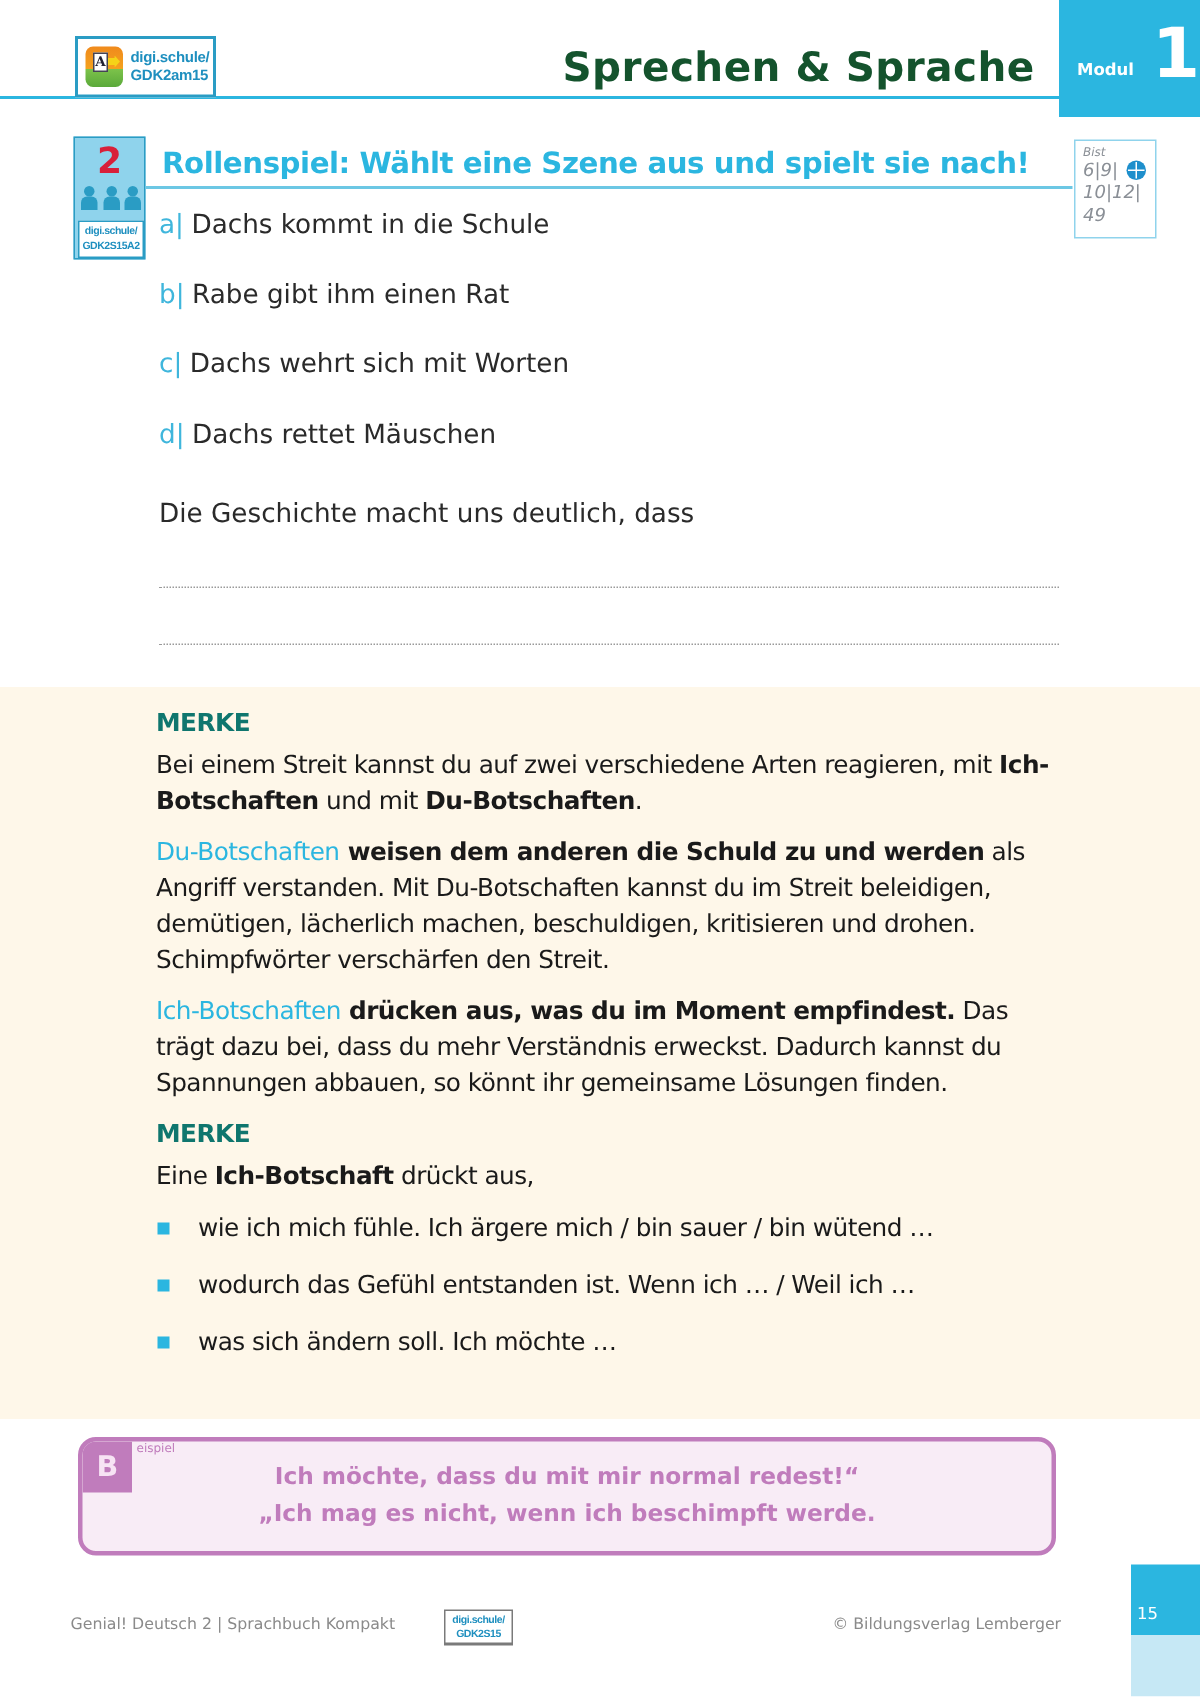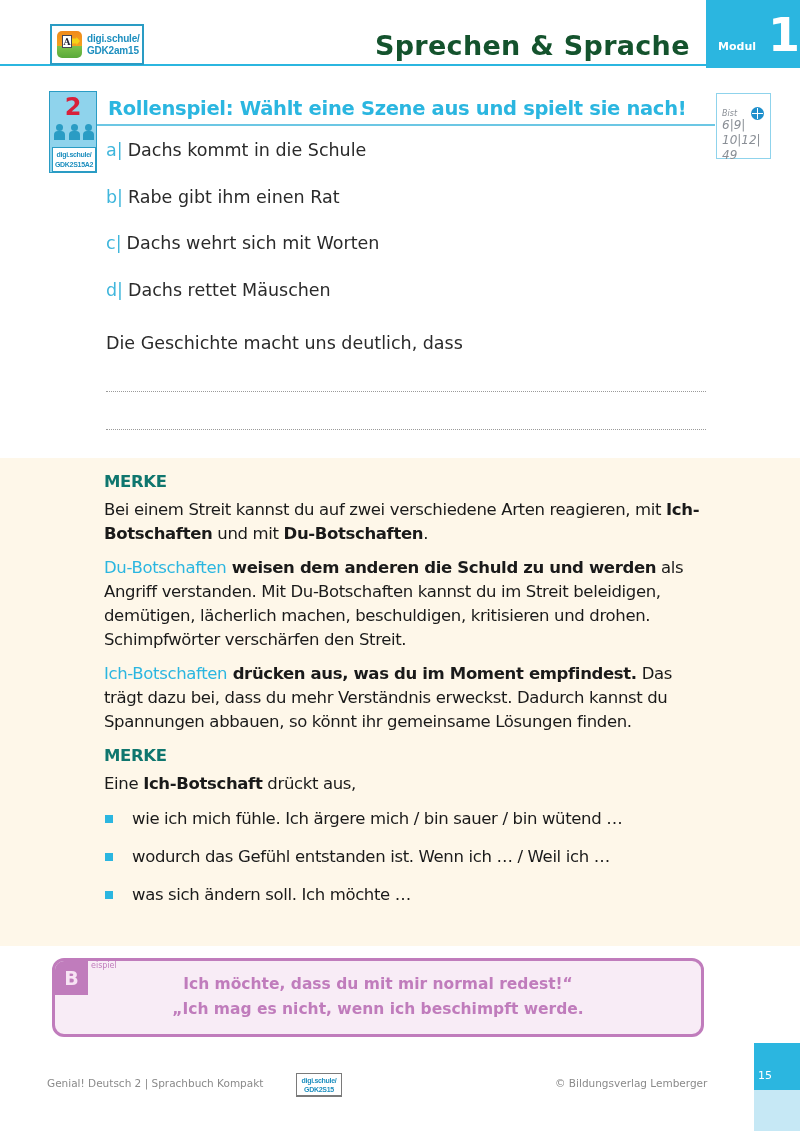--- a/index.html
+++ b/index.html
@@ -8,37 +8,37 @@
 
   
   .header-rule { position: absolute; left: 0; top: 64px; width: 706px; height: 2px; background: #2bb6e0; }
   .digi-header { position: absolute; left: 50px; top: 24px; width: 94px; height: 41px; border: 2px solid #2a9cc4; background: #fff; display: flex; align-items: center; padding-left: 5px; }
   .app-icon { width: 25px; height: 27px; border-radius: 5px; background: linear-gradient(180deg, #f08a1c 0%, #f4a21e 55%, #7cc24a 56%, #5aa93a 100%); position: relative; flex: none; }
   .app-icon .card { position: absolute; left: 5px; top: 4px; width: 10px; height: 13px; background: #fff; border: 1px solid #445; font: bold 9px/12px "DejaVu Serif", serif; color: #223; text-align: center; }
   .app-icon .arrow { position: absolute; left: 15px; top: 6px; width: 8px; height: 8px; background: #f5d318; clip-path: polygon(0 20%, 55% 20%, 55% 0, 100% 50%, 55% 100%, 55% 80%, 0 80%); }
   .digi-text { margin-left: 5px; font-family: "Liberation Sans", sans-serif; font-weight: bold; font-size: 10px; line-height: 12px; color: #1e8fbf; letter-spacing: -0.2px; }
 
   .page-title { position: absolute; left: 375px; top: 30px; font-family: "DejaVu Sans", sans-serif; font-weight: bold; font-size: 27px; color: #14532d; letter-spacing: 0.3px; }
-  .module-tab { position: absolute; left: 706px; top: 0; width: 94px; height: 68px; background: #2bb6e0; }
+  .module-tab { position: absolute; left: 706px; top: 0; width: 94px; height: 78px; background: #2bb6e0; }
   .module-label { position: absolute; left: 12px; top: 40px; font-family: "DejaVu Sans", sans-serif; font-weight: bold; font-size: 11px; color: #fff; }
   .module-number { position: absolute; left: 62px; top: 10px; font-family: "DejaVu Sans", sans-serif; font-weight: bold; font-size: 46px; line-height: 50px; color: #fff; }
 
   
   .task-badge { position: absolute; left: 49px; top: 91px; width: 48px; height: 82px; background: #8fd3ec; border: 1px solid #2a9cc4; }
   .task-number { position: absolute; left: 0; top: 0; width: 46px; text-align: center; font-family: "DejaVu Sans", sans-serif; font-weight: bold; font-size: 24px; line-height: 30px; color: #d8203a; }
   .people { position: absolute; left: 4px; top: 32px; width: 40px; height: 16px; display: flex; justify-content: space-between; }
   .person { width: 11px; height: 16px; position: relative; }
   .person::before { content: ""; position: absolute; left: 2px; top: 0; width: 7px; height: 7px; border-radius: 50%; background: #2a9cc4; }
   .person::after { content: ""; position: absolute; left: 0; top: 7px; width: 11px; height: 9px; border-radius: 4px 4px 0 0; background: #2a9cc4; }
   .task-digi { position: absolute; left: 2px; top: 55px; width: 44px; height: 25px; background: #fff; border: 1px solid #2a9cc4; font-family: "Liberation Sans", sans-serif; font-weight: bold; font-size: 7px; line-height: 10px; color: #1e8fbf; text-align: center; padding-top: 2px; letter-spacing: -0.3px; }
 
   .task-title { position: absolute; left: 108px; top: 97px; font-family: "DejaVu Sans", sans-serif; font-weight: bold; font-size: 19.5px; color: #2bb6e0; letter-spacing: -0.3px; }
   .task-rule { position: absolute; left: 97px; top: 124px; width: 618px; height: 2px; background: #6cc7e4; }
 
-  .bist-box { position: absolute; left: 716px; top: 93px; width: 55px; height: 66px; border: 1px solid #8fd3ec; background: #fff; padding: 15px 5px; font-family: "DejaVu Sans", sans-serif; font-style: italic; color: #8a8f96; }
+  .bist-box { position: absolute; left: 716px; top: 93px; width: 55px; height: 66px; border: 1px solid #8fd3ec; background: #fff; padding: 3px 5px; font-family: "DejaVu Sans", sans-serif; font-style: italic; color: #8a8f96; }
   .bist-label { font-size: 8px; line-height: 9px; }
   .bist-line { font-size: 12px; line-height: 15px; }
   .globe-icon { position: absolute; right: 6px; top: 13px; width: 13px; height: 13px; border-radius: 50%; background: #1e8fcc; }
   .globe-icon::before { content: ""; position: absolute; left: 6px; top: 1px; width: 1px; height: 11px; background: #fff; }
   .globe-icon::after { content: ""; position: absolute; left: 1px; top: 6px; width: 11px; height: 1px; background: #fff; }
 
   .options { position: absolute; left: 106px; top: 140px; }
   .option { position: absolute; left: 0; white-space: nowrap; font-family: "DejaVu Sans", sans-serif; font-size: 17.5px; color: #2a2a2a; }
   .option .letter { color: #3fb6dc; }
   .option .bar { color: #3fb6dc; margin-right: 5px; }

